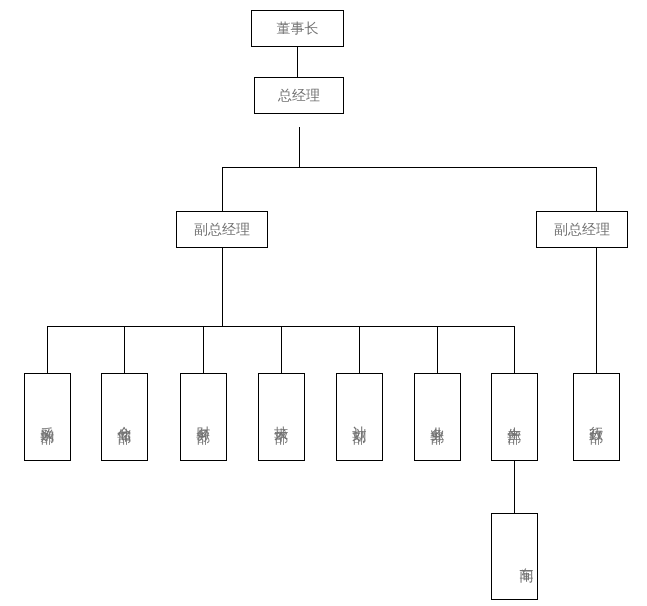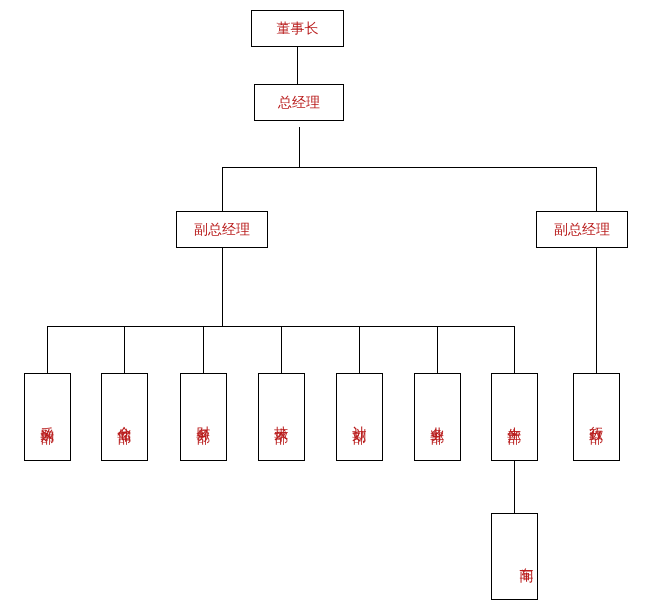--- a/index.html
+++ b/index.html
@@ -17,21 +17,21 @@
     overflow: hidden;
   }
   .node {
     position: absolute;
     box-sizing: border-box;
     border: 1px solid #000000;
     background: #ffffff;
     display: flex;
     align-items: center;
     justify-content: center;
-    color: #b91c1c;
+    color: #737373;
   }
   .node.horiz {
     font-size: 14px;
     line-height: 1.1;
     letter-spacing: 0px;
     white-space: nowrap;
   }
   .node.vert {
     font-size: 14px;
     line-height: 1.45;
@@ -82,21 +82,21 @@
   <div class="conn v" style="left:514px; top:326px; height:47px;"></div>
 
   <div class="conn v" style="left:596px; top:248px; height:125px;"></div>
 
   <div class="conn v" style="left:514px; top:461px; height:52px;"></div>
 
   <div class="node horiz" style="left:251px; top:10px; width:93px; height:37px;">
     <span>董事长</span>
   </div>
 
-  <div class="node horiz" style="left:254px; top:84px; width:90px; height:37px;">
+  <div class="node horiz" style="left:254px; top:77px; width:90px; height:37px;">
     <span>总经理</span>
   </div>
 
   <div class="node horiz" style="left:176px; top:211px; width:92px; height:37px;">
     <span>副总经理</span>
   </div>
 
   <div class="node horiz" style="left:536px; top:211px; width:92px; height:37px;">
     <span>副总经理</span>
   </div>

